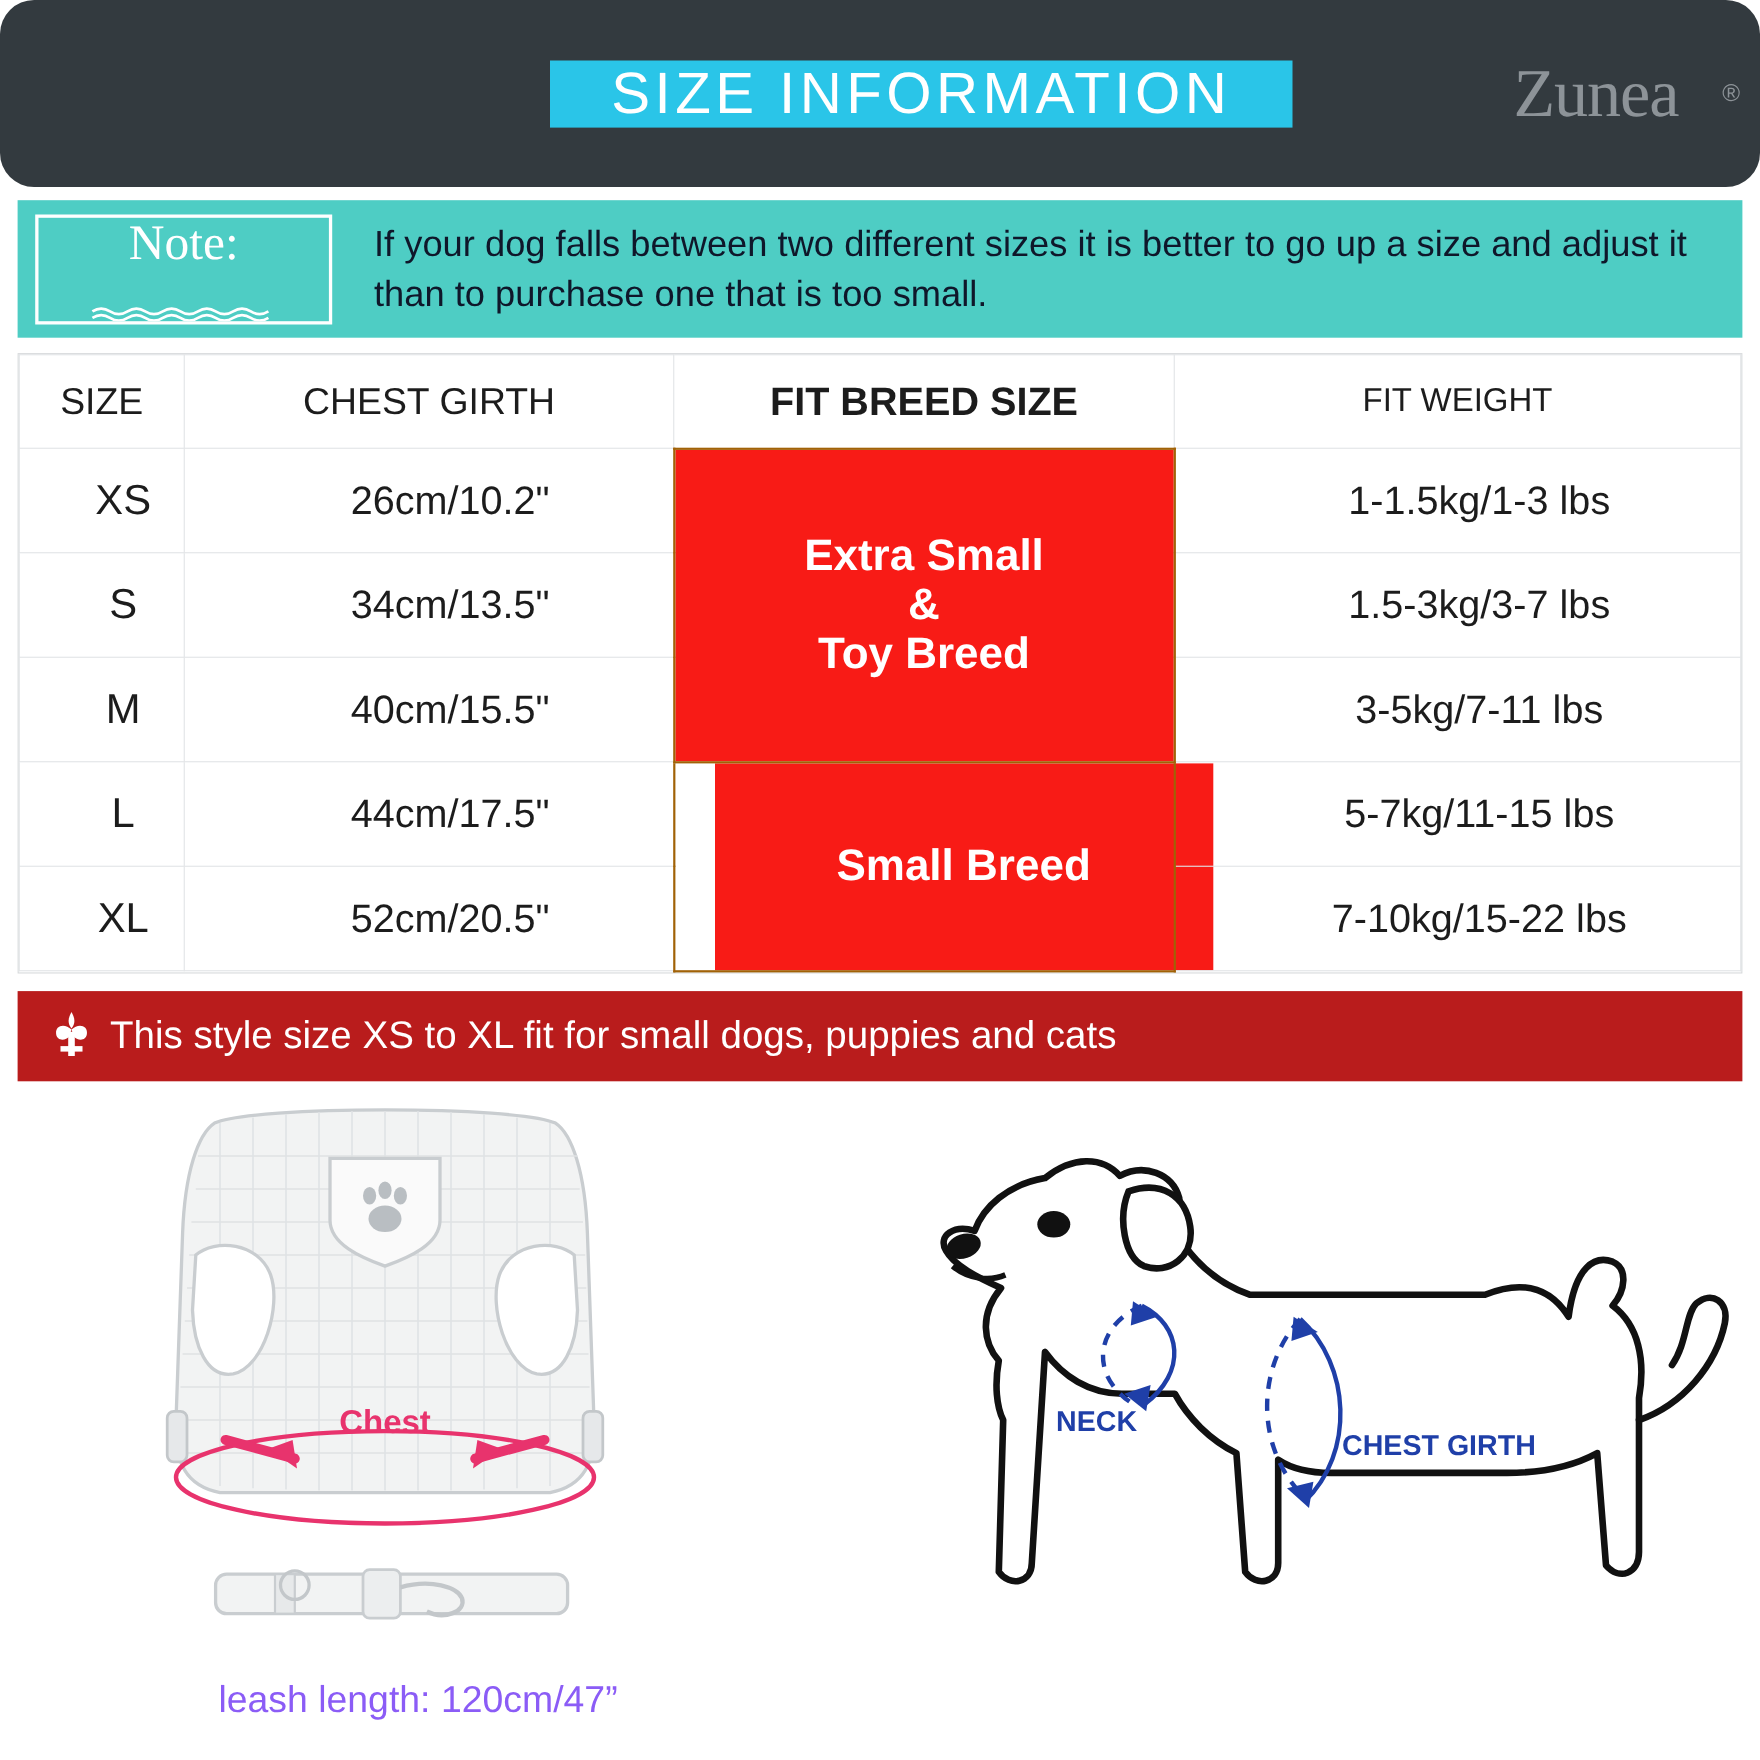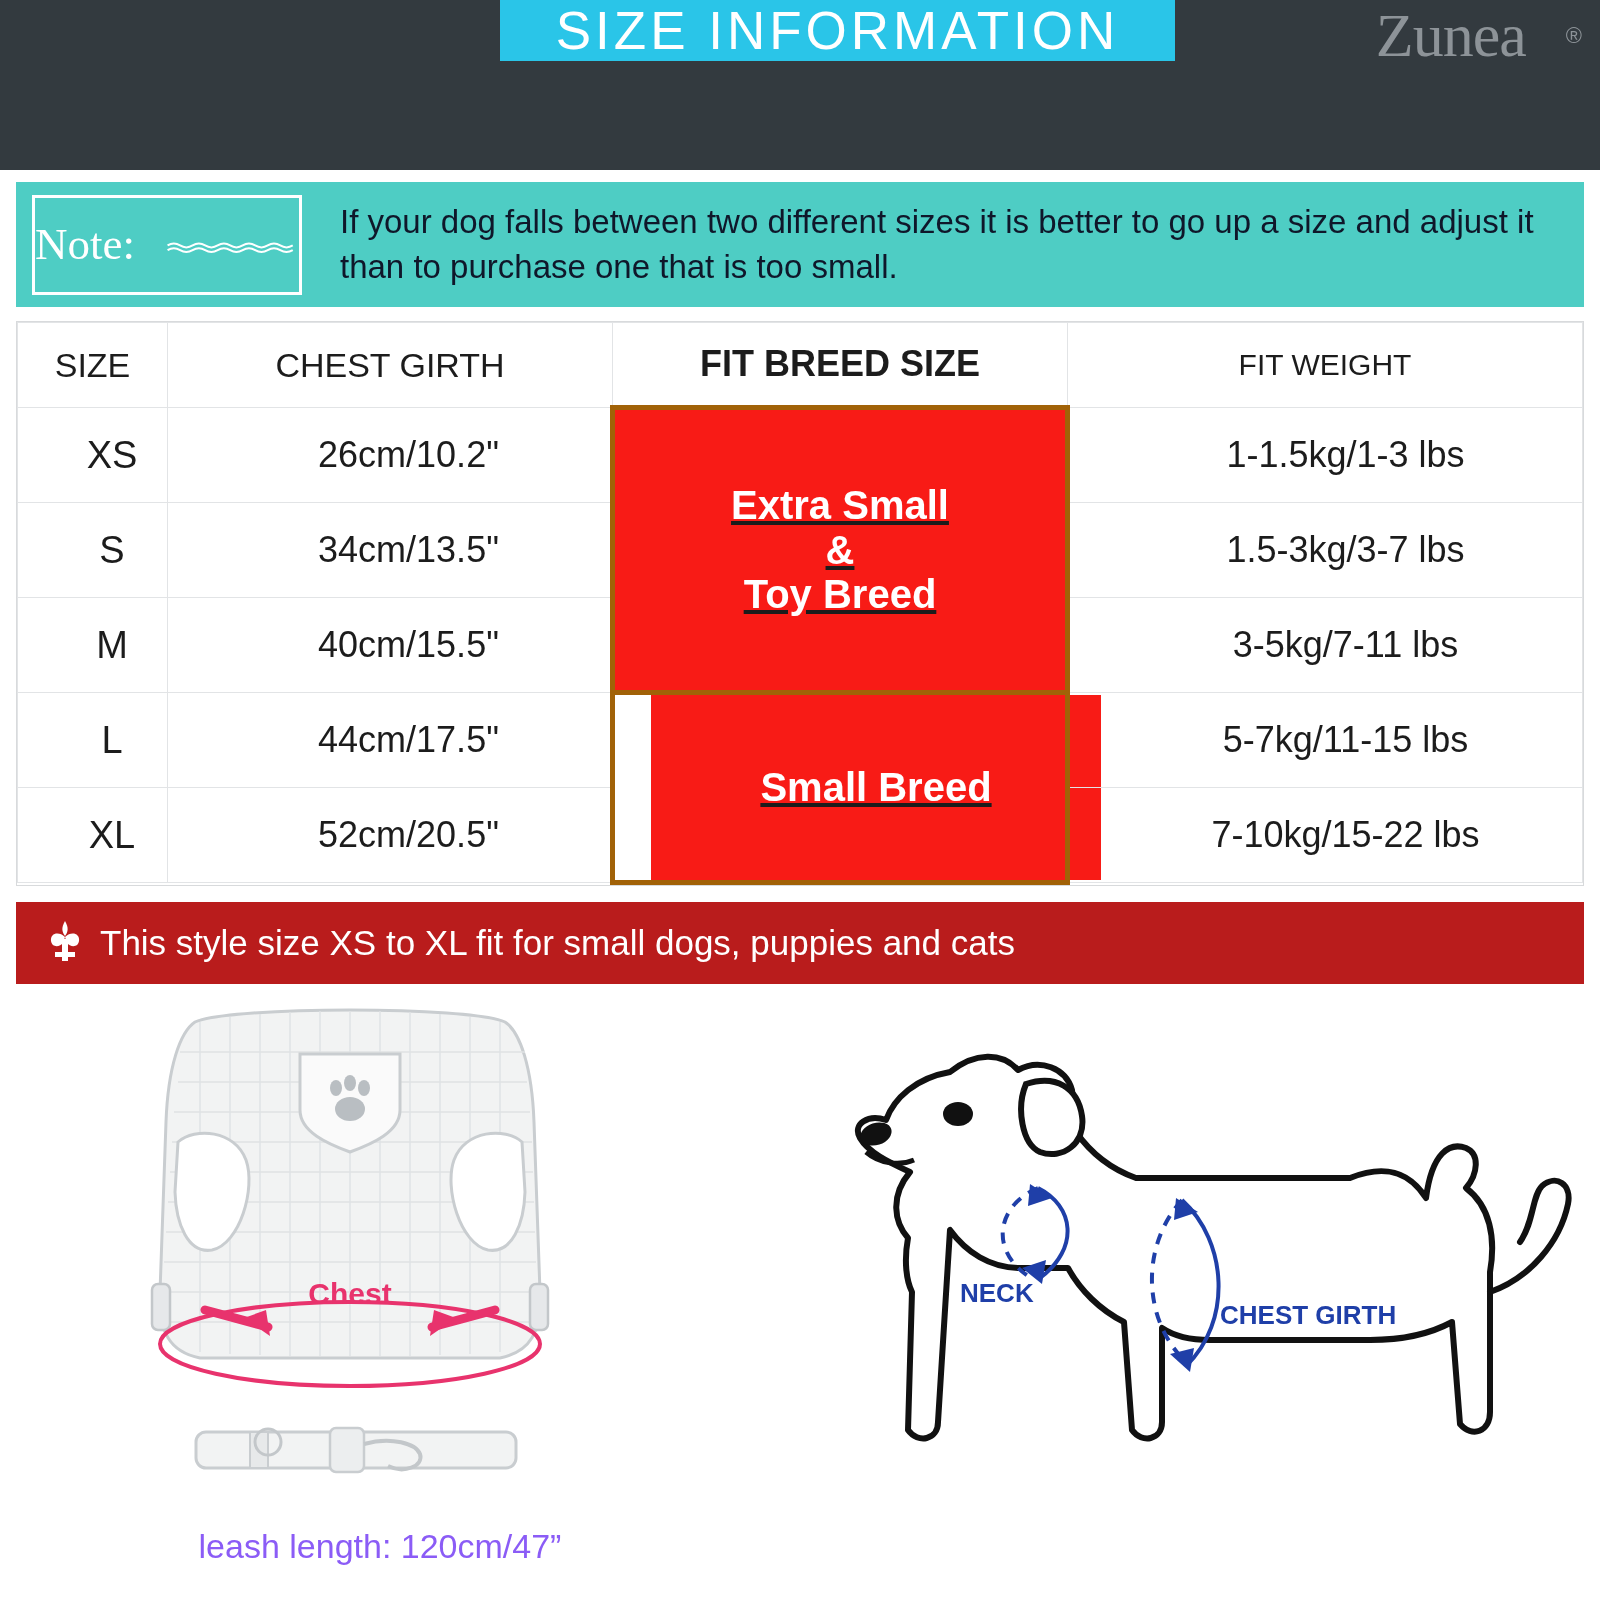--- a/index.html
+++ b/index.html
@@ -15,21 +15,22 @@
     width: 1600px; height: 1600px;
     background: #ffffff;
   }
 
   
   .header {
     position: relative;
     height: 170px;
     background: #333a3f;
     display: flex;
-    align-items: flex-start;
+    align-items: center;
+    border-radius: 31px;
   }
   .header-left { width: 500px; }
   .header-title-box {
     width: 675px;
     background: #2ac5e8;
     display: flex;
     align-items: center;
     justify-content: center;
   }
   .header-title {
@@ -68,20 +69,21 @@
     display: flex;
     align-items: center;
     padding: 0 10px;
   }
   .note-badge {
     width: 270px;
     height: 100px;
     margin-left: 6px;
     border: 3px solid #ffffff;
     display: flex;
+    flex-direction: column;
     align-items: center;
     justify-content: center;
     flex: none;
     gap: 31px;
   }
   .note-badge-text {
     color: #ffffff;
     font-size: 45px;
     font-family: "Liberation Serif", serif;
     line-height: 1;
@@ -112,21 +114,21 @@
     text-align: center;
     color: #1c1c1c;
   }
   thead th { height: 85px; font-weight: 400; }
   th.h-size { width: 150px; font-size: 34px; }
   th.h-chest { width: 445px; font-size: 34px; }
   th.h-breed { width: 455px; font-size: 36px; font-weight: bold; }
   th.h-weight { font-size: 30px; }
   tbody td { height: 95px; font-size: 36px; padding-left: 40px; }
   td.c-size { font-size: 38px; }
-  .breed-cell { padding: 0; border: 5px solid #a16207; text-decoration: underline; }
+  .breed-cell { padding: 0; border: 2px solid #a16207; }
   .breed-box {
     background: #f81b16;
     color: #ffffff;
     font-weight: bold;
     display: flex;
     align-items: center;
     justify-content: center;
     text-align: center;
     line-height: 1.12;
     height: 100%;

